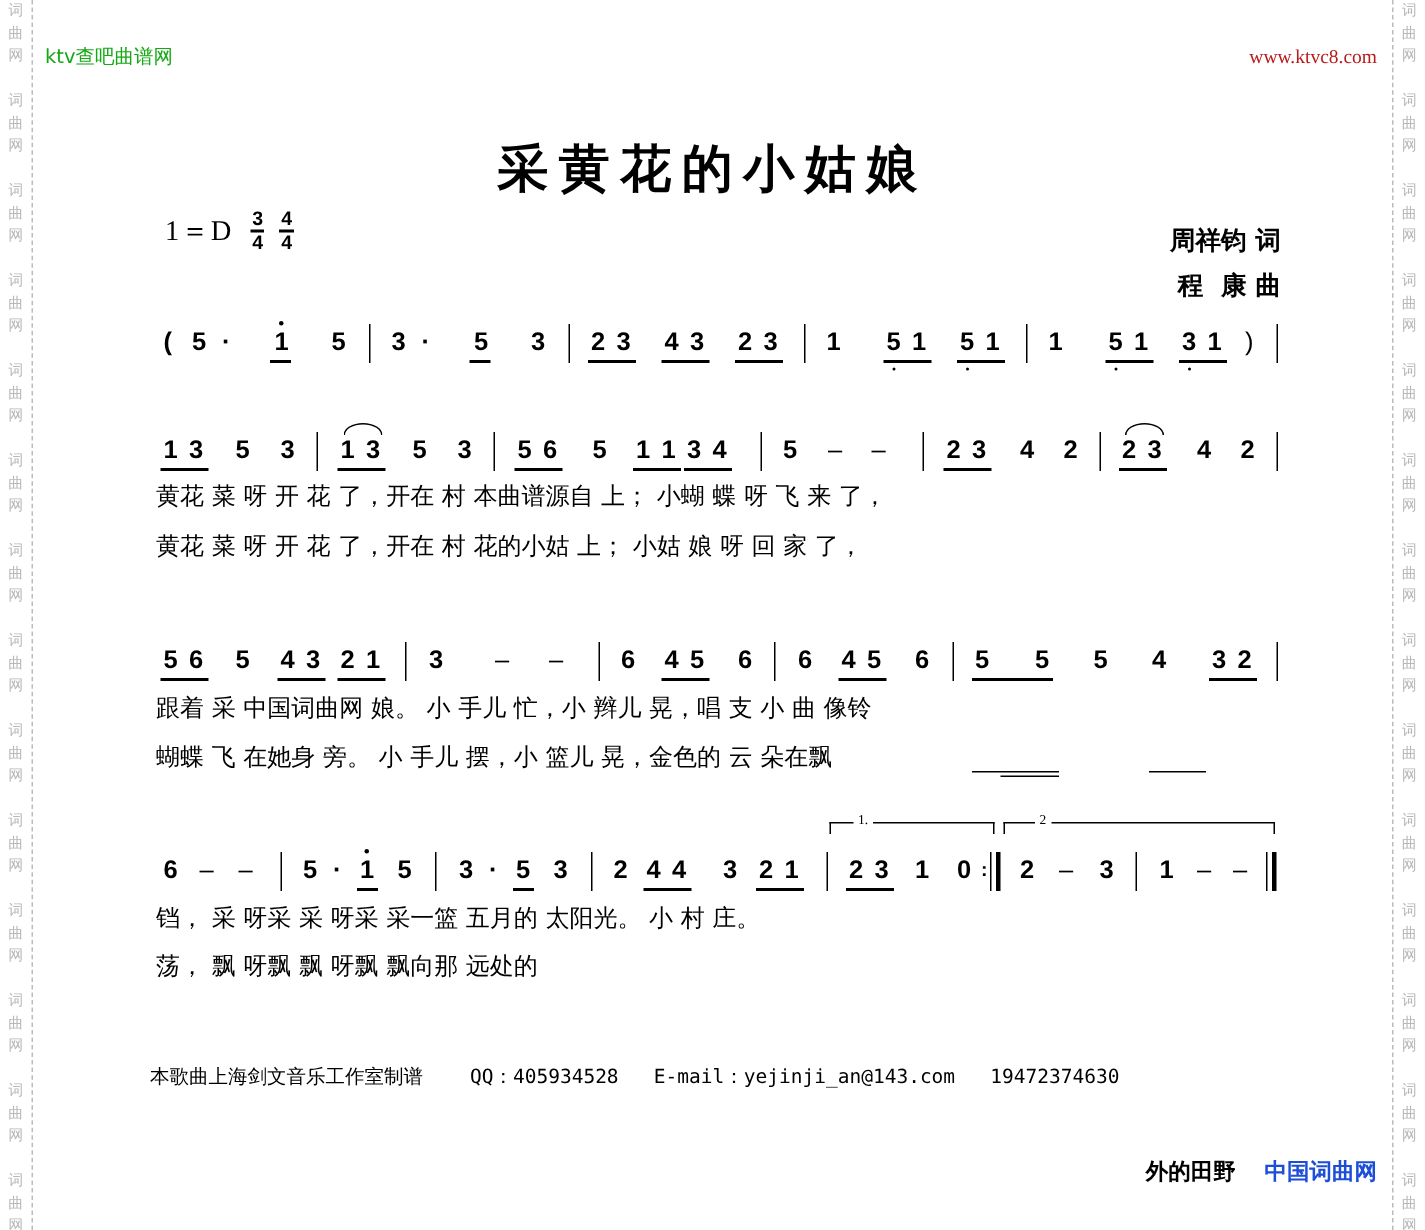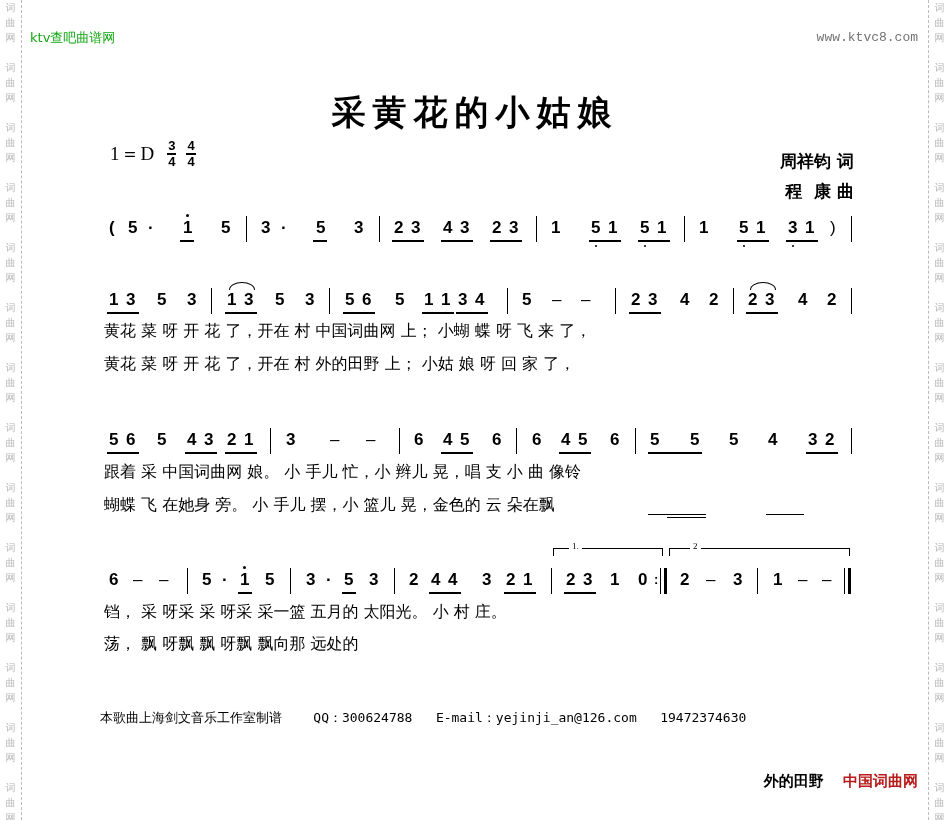--- a/index.html
+++ b/index.html
@@ -7,21 +7,21 @@
   body { position:relative; font-family:"DejaVu Sans", sans-serif; color:#000; }
 
   .wm-strip { position:absolute; top:0; width:22px; height:820px; overflow:hidden; }
   .wm-strip.left { left:0; border-right:1px dashed #bbb; }
   .wm-strip.right { right:0; left:auto; width:22px; border-left:1px dashed #bbb; }
   .wm-strip.left { width:22px; }
   .wm-group { display:flex; flex-direction:column; align-items:center; height:60px; padding-top:0; }
   .wm-group span { font-size:10px; line-height:15px; color:#b8b8b8; font-family:"DejaVu Sans", sans-serif; }
 
   .site-left { position:absolute; left:30px; top:29px; font-size:13px; color:#14a814; font-family:"DejaVu Sans", sans-serif; }
-  .site-right { position:absolute; right:32px; top:30px; font-size:13px; color:#737373; font-family:Liberation Mono, monospace; }
+  .site-right { position:absolute; right:32px; top:30px; font-size:13px; color:#b91c1c; font-family:Liberation Serif, serif; }
 
   .title { position:absolute; left:0; width:950px; top:90px; text-align:center; font-size:34px; font-weight:bold; letter-spacing:7px; font-family:"DejaVu Serif", serif; }
 
   .key { position:absolute; left:110px; top:140px; display:flex; align-items:center; font-family:"Liberation Serif", serif; font-size:19px; }
   .key .ks { margin-right:12px; letter-spacing:1px; }
   .frac { display:inline-flex; flex-direction:column; align-items:center; margin-right:10px; font-family:"Liberation Sans", sans-serif; font-weight:bold; font-size:13px; line-height:12px; }
   .frac .num { border-bottom:2px solid #000; padding:0 1px 1px; }
   .frac .den { padding-top:1px; }
 
   .credits { position:absolute; right:96px; top:146px; font-size:17px; font-weight:bold; line-height:30px; text-align:right; }
@@ -42,21 +42,21 @@
 
   .volta { position:absolute; border-top:1px solid #000; height:8px; }
   .volta-l { border-left:1px solid #000; }
   .volta-r { border-right:1px solid #000; }
   .volta-label { position:absolute; font-size:9px; font-family:"Liberation Serif", serif; background:#fff; padding:0 3px; }
 
   .footer-info { position:absolute; left:100px; top:709px; font-size:13px; white-space:pre; font-family:"DejaVu Sans Mono", monospace; }
   .footer-info .cn { font-family:"DejaVu Sans", sans-serif; }
   .source { position:absolute; right:32px; top:772px; font-size:15px; font-weight:bold; }
   .source .label { color:#000; margin-right:14px; }
-  .source .brand { color:#b91c1c; }
+  .source .brand { color:#1d4ed8; }
 </style>
 </head>
 <body>
 
 <div class="wm-strip left" id="wmL">
     <div class="wm-group">
       <span>词</span>
       <span>曲</span>
       <span>网</span>
     </div>
@@ -308,22 +308,22 @@
     <span class="n" style="left:709px">2</span>
     <div class="bar" style="left:733px;top:-2px"></div>
     <div class="tie" style="left:750px;top:-8px;width:26px"></div>
     <span class="n" style="left:748px">2</span>
     <span class="n" style="left:765px">3</span>
     <div class="ul" style="left:746px;top:22px;width:32px"></div>
     <span class="n" style="left:798px">4</span>
     <span class="n" style="left:827px">2</span>
     <div class="bar" style="left:851px;top:-2px"></div>
   </div>
-  <div class="lyric" style="left:104px;top:31px">黄花 菜 呀  开   花 了，开在 村 中国词曲网  上；       小蝴 蝶 呀  飞   来 了，</div>
-  <div class="lyric" style="left:104px;top:64px">黄花 菜 呀  开   花 了，开在 村 外的田野  上；       小姑 娘 呀  回   家 了，</div>
+  <div class="lyric" style="left:104px;top:31px">黄花 菜 呀  开   花 了，开在 村 本曲谱源自  上；       小蝴 蝶 呀  飞   来 了，</div>
+  <div class="lyric" style="left:104px;top:64px">黄花 菜 呀  开   花 了，开在 村 花的小姑  上；       小姑 娘 呀  回   家 了，</div>
 </div>
 
 <div class="row" style="top:430px;">
   <div class="notes" style="left:0;top:0;width:950px;height:30px;">
     <span class="n" style="left:109px">5</span>
     <span class="n" style="left:126px">6</span>
     <div class="ul" style="left:107px;top:22px;width:32px"></div>
     <span class="n" style="left:157px">5</span>
     <span class="n" style="left:187px">4</span>
     <span class="n" style="left:204px">3</span>
@@ -415,18 +415,18 @@
     <span class="n" style="left:773px">1</span>
     <span class="n" style="left:798px;font-weight:normal">–</span>
     <span class="n" style="left:822px;font-weight:normal">–</span>
     <div class="bar" style="left:844px;top:-2px"></div>
     <div class="bar thick" style="left:848px;top:-2px"></div>
   </div>
   <div class="lyric" style="left:104px;top:32px">铛，      采  呀采  采  呀采  采一篮 五月的  太阳光。   小   村  庄。</div>
   <div class="lyric" style="left:104px;top:64px">荡，      飘  呀飘  飘  呀飘  飘向那 远处的</div>
 </div>
 
-<div class="footer-info"><span class="cn">本歌曲上海剑文音乐工作室制谱</span>    <span>QQ：300624788</span>   <span>E-mail：yejinji_an@126.com</span>   <span>19472374630</span></div>
+<div class="footer-info"><span class="cn">本歌曲上海剑文音乐工作室制谱</span>    <span>QQ：405934528</span>   <span>E-mail：yejinji_an@143.com</span>   <span>19472374630</span></div>
 
 <div class="source">
   <span class="label">外的田野</span>
   <span class="brand">中国词曲网</span>
 </div>
 
 </body></html>

